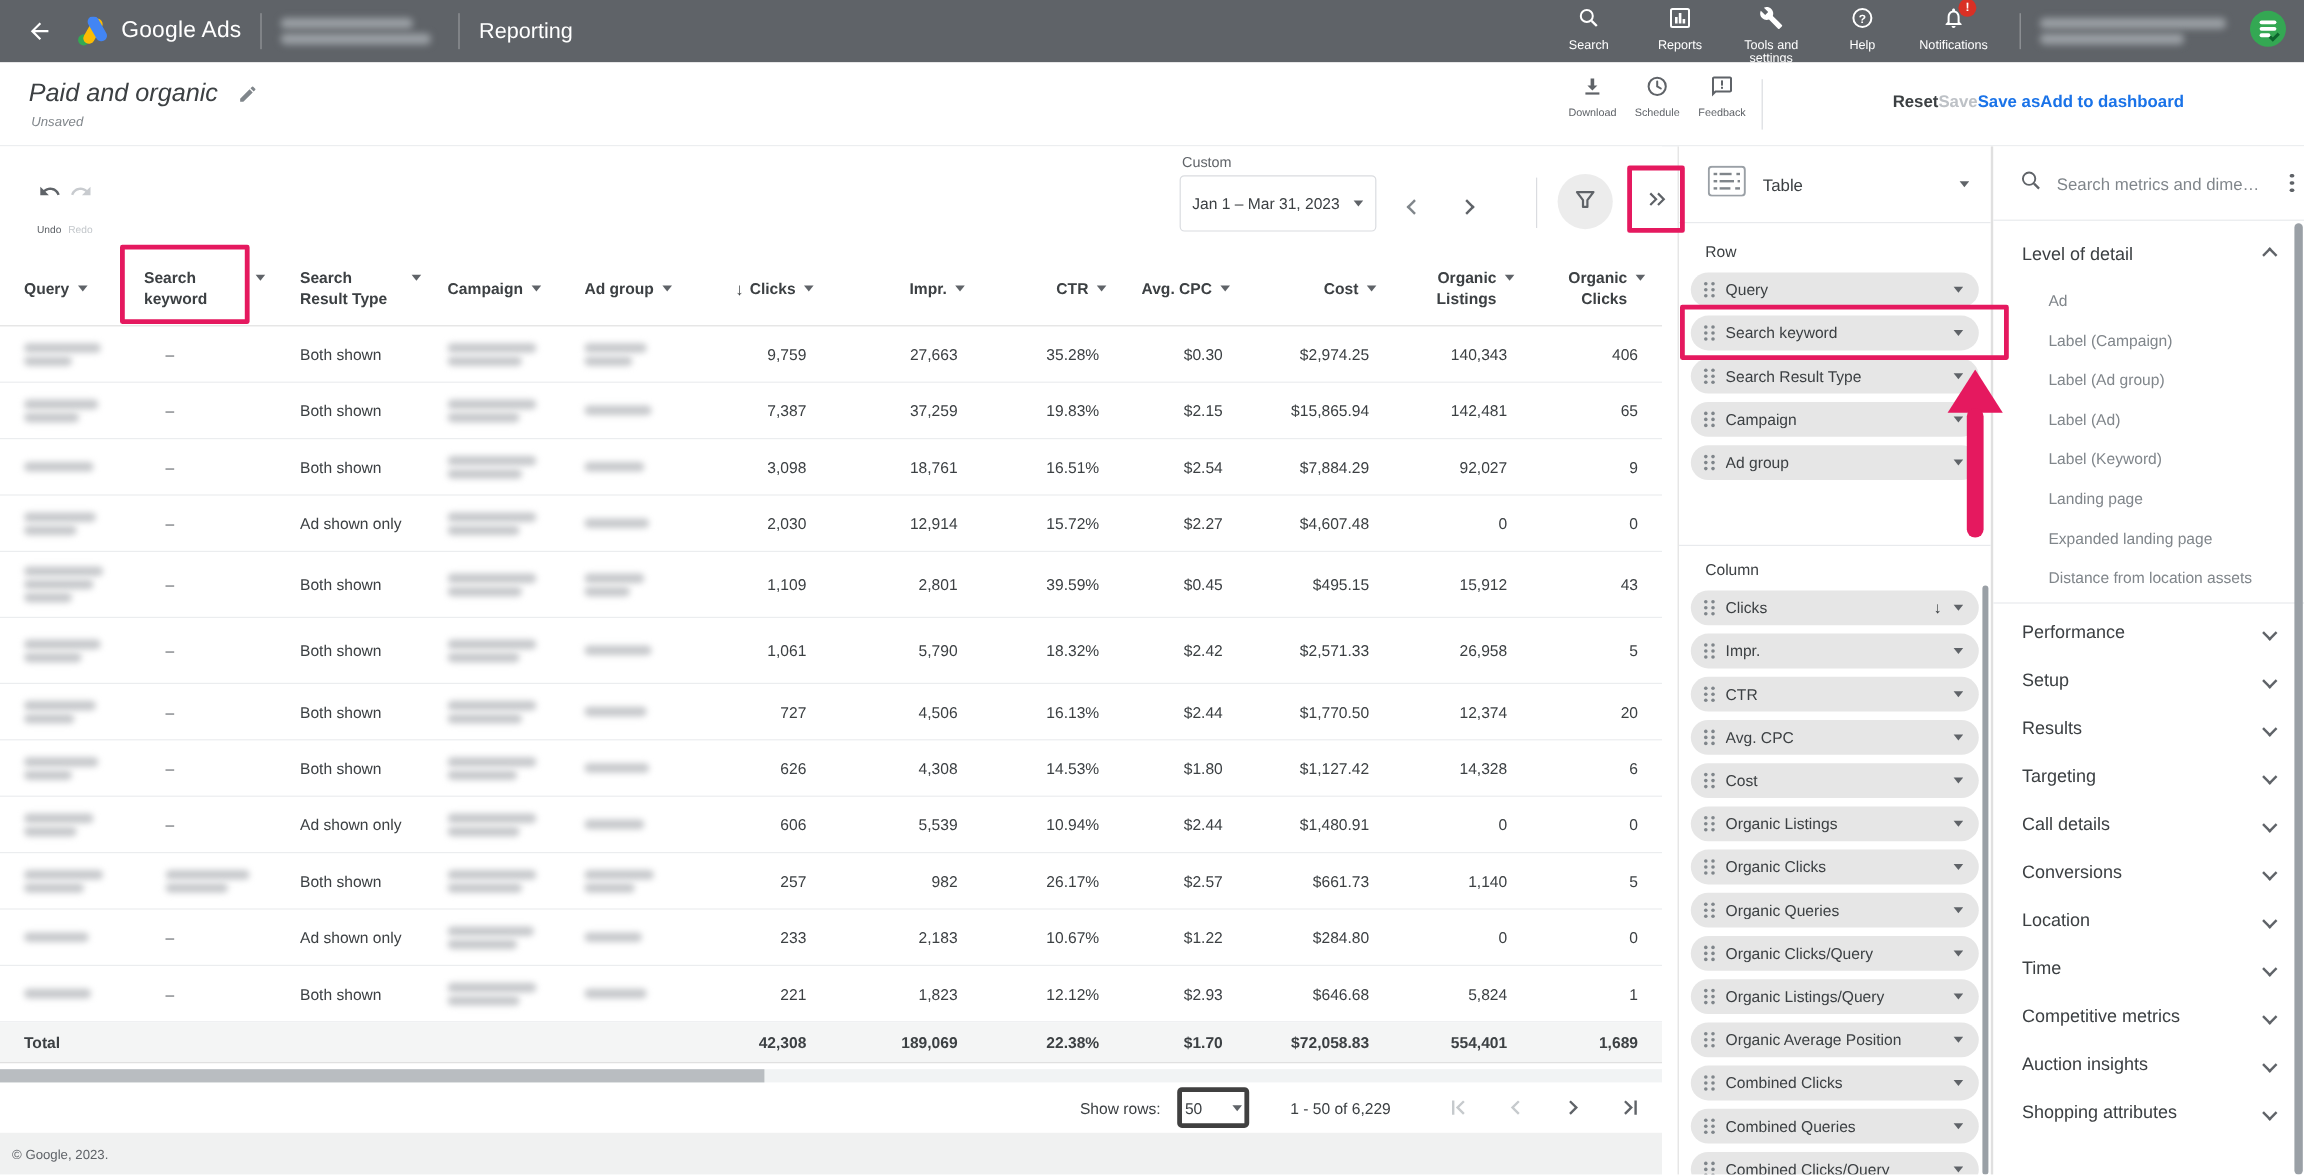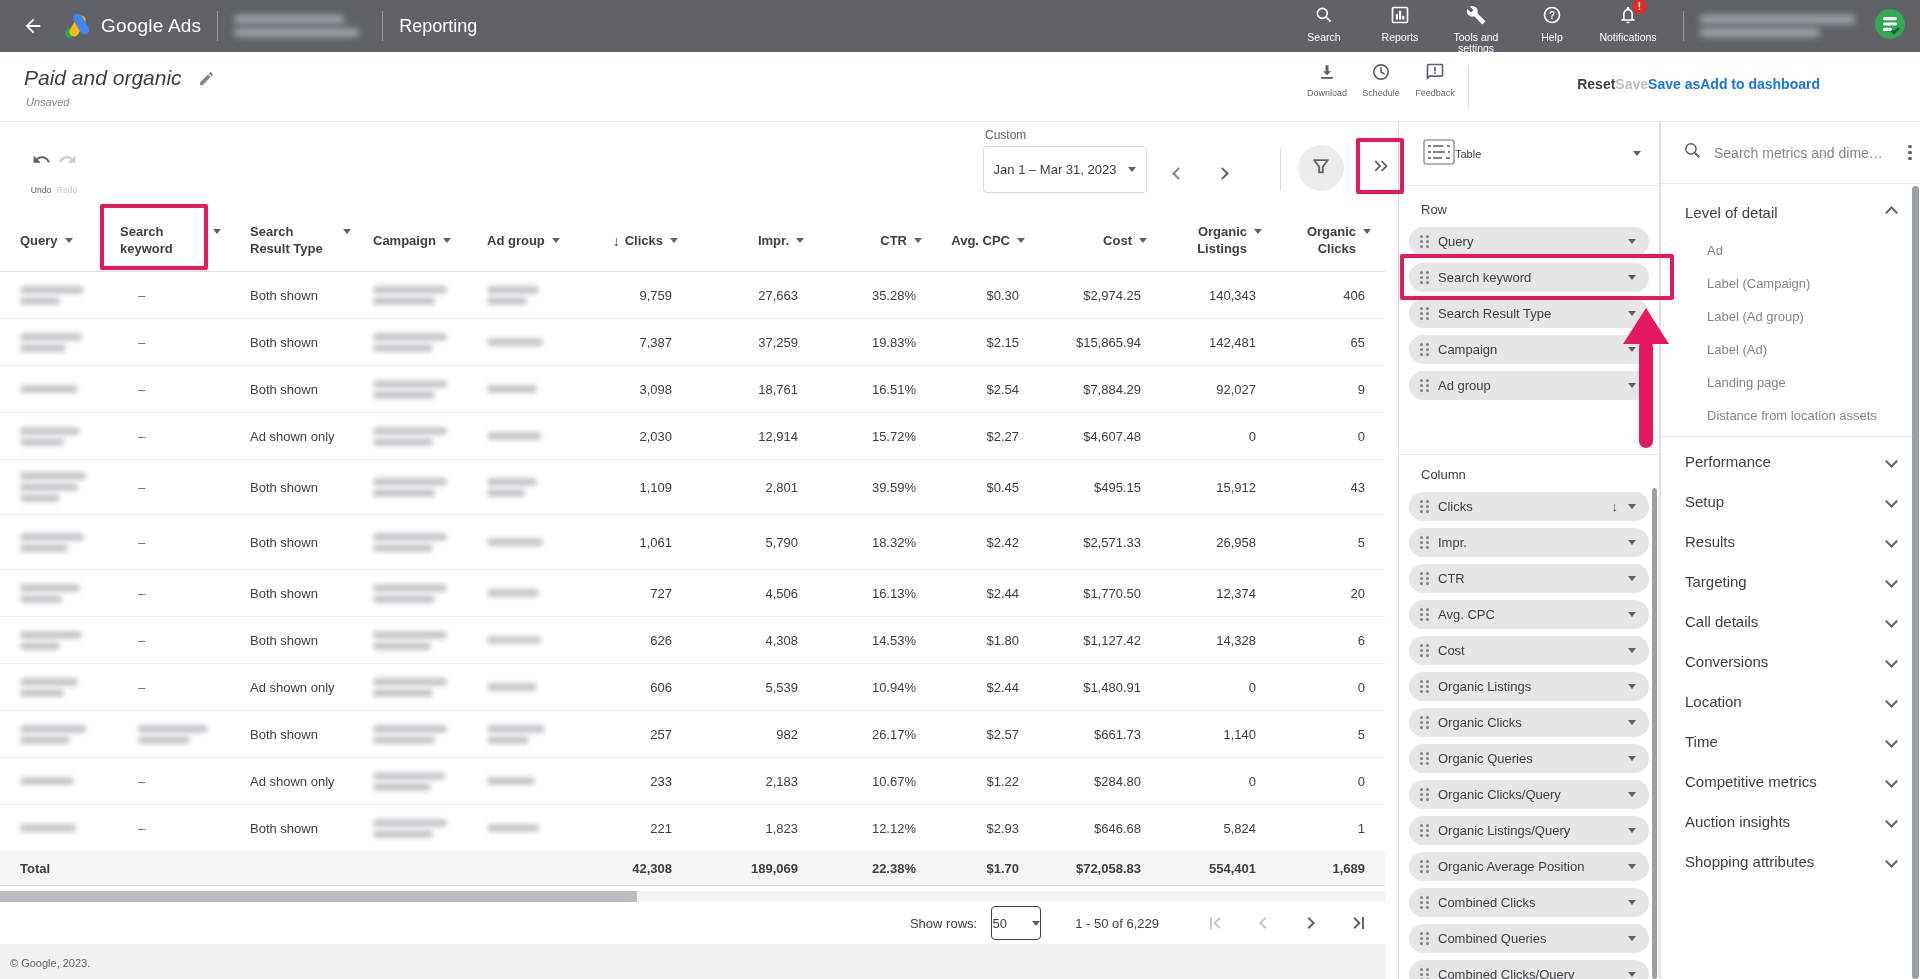--- a/index.html
+++ b/index.html
@@ -83,32 +83,32 @@
   .w38{width:38px}.w40{width:40px}.w42{width:42px}.w44{width:44px}.w46{width:46px}.w48{width:48px}.w50{width:50px}.w52{width:52px}.w54{width:54px}.w56{width:56px}.w58{width:58px}.w60{width:60px}.w62{width:62px}.w64{width:64px}.w66{width:66px}.w70{width:70px}.w72{width:72px}.w74{width:74px}
 
   .total-row{position:absolute;left:0;top:730px;width:1385px;height:34px;background:#f4f5f5;border-bottom:1px solid #e0e0e0;font-size:13px;font-weight:bold;color:#3c4043}
   .total-row .c-q{grid-column:1 / span 2}
 
   .hscroll{position:absolute;left:0;top:769px;width:1385px;height:11px;background:#f1f3f4}
   .hscroll .thumb{position:absolute;left:0;top:0;width:637px;height:11px;background:#b9bdc1;cursor:pointer}
 
   .pagination{position:absolute;left:0;top:780px;width:1385px;height:42px;display:flex;align-items:center;justify-content:flex-end;padding-right:14px;font-size:13px;color:#3c4043}
   .pg-label{margin-right:14px}
-  .pg-select{width:50px;height:34px;border:1px solid #404040;border-radius:4px;display:flex;align-items:center;justify-content:center;gap:25px;cursor:pointer;margin-right:34px}
+  .pg-select{width:60px;height:34px;border:4px solid #404040;border-radius:4px;display:flex;align-items:center;justify-content:center;gap:25px;cursor:pointer;margin-right:34px}
   .pg-range{margin-right:44px}
   .pg-icons{display:flex;gap:24px}
   .pg-icons span{cursor:pointer;display:flex}
 
   .footer-strip{position:absolute;left:0;top:822px;width:1385px;height:35px;background:#f0f1f1}
   .copyright{position:absolute;left:10px;top:13px;font-size:11px;color:#5f6368}
 
   
   .table-panel{position:absolute;left:1398px;top:122px;width:262px;height:857px;background:#fff;border-left:1px solid #e0e0e0;border-right:1px solid #e0e0e0;overflow:hidden}
   .tp-head{height:64px;border-bottom:1px solid #e8eaed;display:flex;align-items:center;padding:0 18px 0 24px;cursor:pointer}
-  .tp-head .name{font-size:11px;color:#3c4043;flex:1}
+  .tp-head .name{font-size:14px;color:#3c4043;margin-left:14px;flex:1}
   .sec-label{font-size:13px;color:#3c4043;margin:16px 0 10px 22px}
   .chips{margin:0 10px}
   .chip{height:29px;border-radius:14.5px;background:#e6e6e6;display:flex;align-items:center;padding:0 13px 0 11px;margin-bottom:7px;cursor:pointer;font-size:13px;color:#3c4043}
   .dots{width:9px;height:13px;position:relative;margin-right:9px;flex:none}
   .dots::before{content:"";position:absolute;left:0;top:0;width:3px;height:3px;border-radius:50%;background:#80868b;box-shadow:0 5px 0 #80868b,0 10px 0 #80868b,6px 0 0 #80868b,6px 5px 0 #80868b,6px 10px 0 #80868b}
   .chip .lbl{flex:1;white-space:nowrap;overflow:hidden}
   .chip .sorticon{margin:0 10px 0 0;font-size:13px}
   .tp-div{height:1px;background:#e8eaed;margin-top:54px;margin-bottom:0}
   .tp-scroll{position:absolute;right:2px;top:366px;bottom:0;width:5px;background:#9aa0a6;border-radius:3px}
 
@@ -855,21 +855,23 @@
 
     <div class="mp-list">
       <div class="mp-sec lod">
         <span class="lbl">Level of detail</span>
         <span class="chev up"></span>
       </div>
       <div class="mp-item">Ad</div>
       <div class="mp-item">Label (Campaign)</div>
       <div class="mp-item">Label (Ad group)</div>
       <div class="mp-item">Label (Ad)</div>
+      <div class="mp-item">Label (Keyword)</div>
       <div class="mp-item">Landing page</div>
+      <div class="mp-item">Expanded landing page</div>
       <div class="mp-item">Distance from location assets</div>
       <div class="mp-div"></div>
       <div class="mp-sec">
           <span class="lbl">Performance</span>
           <span class="chev down"></span>
         </div>
       <div class="mp-sec">
           <span class="lbl">Setup</span>
           <span class="chev down"></span>
         </div>

